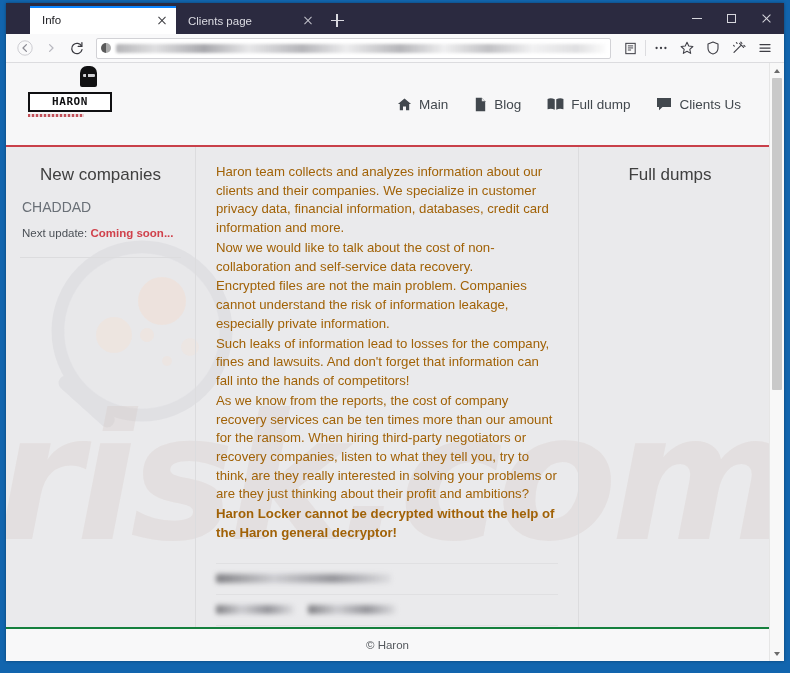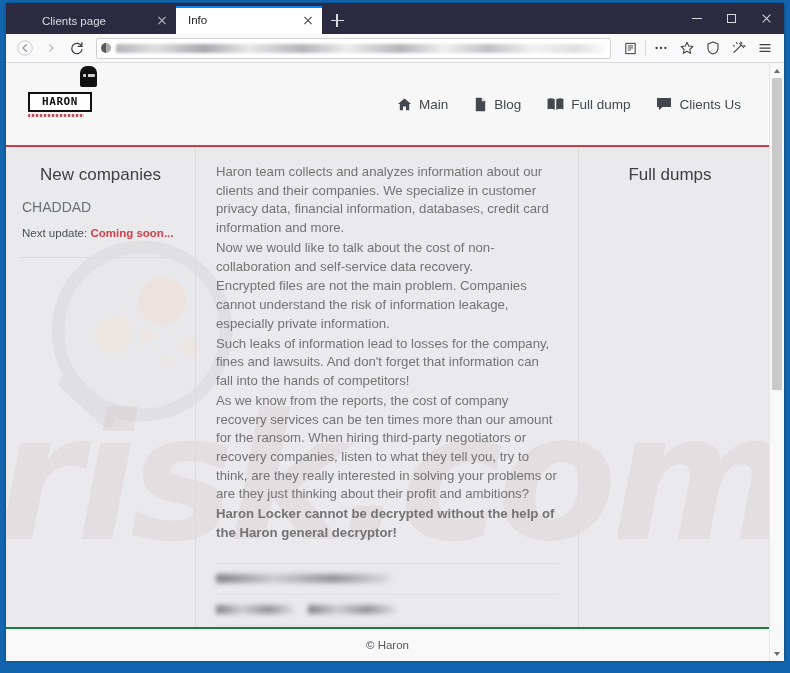--- a/index.html
+++ b/index.html
@@ -196,21 +196,21 @@
     border-radius: 1px;
   }
   #logo-mask::after {
     content:""; position:absolute; left:6px; top:8.5px;
     width: 1.6px; height: 2.5px; background:#111112;
   }
   #logo-box {
     border: 2.2px solid #101012;
     background: #ffffff;
     height: 20px;
-    width: 64px;
+    width: 84px;
     display: flex; align-items: center; justify-content: center;
     font-family: "DejaVu Sans Mono", monospace;
     font-size: 11px; font-weight: bold; letter-spacing: .6px;
     color: #101012;
   }
   #logo-sub {
     margin-top: 2px;
     width: 56px; height: 3px;
     background: repeating-linear-gradient(90deg,#b8343e 0 2px, rgba(184,52,62,.25) 2px 4px);
     opacity:.85;
@@ -287,21 +287,21 @@
     font-size: 11.5px; color: #4b5056;
     margin: 0 0 18px 2px;
   }
   .next-update b { color: #d0414b; font-weight: bold; }
   .hr-soft { height:1px; background:#dcdcde; margin: 4px 0 0 0; }
 
   
   .body-text {
     font-size: 13.2px;
     line-height: 1.42;
-    color: #737373;
+    color: #a16207;
   }
   .body-text p { margin: 0 0 1px 0; }
   .body-text p.bold { font-weight: bold; }
 
   
   #redacted { margin-top: 20px; }
   #redacted .rsep { height:1px; background:#e0e0e2; margin: 0; }
   .rrow { display:flex; align-items:center; gap: 14px; height: 30px; }
   .blurbar {
     height: 9px; border-radius: 2px;
@@ -345,27 +345,27 @@
   .caret.down { border-left:3.5px solid transparent; border-right:3.5px solid transparent; border-top:4.5px solid currentColor; }
 </style>
 </head>
 <body>
 
 <div id="desktop">
   <div id="window">
 
     <div id="tabstrip">
 
+      <div class="tab active">
+        <span class="tab-label">Info</span>
+        <span class="tab-close"></span>
+      </div>
+
       <div class="tab inactive">
         <span class="tab-label">Clients page</span>
-        <span class="tab-close"></span>
-      </div>
-
-      <div class="tab active">
-        <span class="tab-label">Info</span>
         <span class="tab-close"></span>
       </div>
 
       <div id="newtab"></div>
 
       <div id="wincontrols">
         <div class="wbtn">
             <span class="min"></span>
           </div>
         <div class="wbtn">

